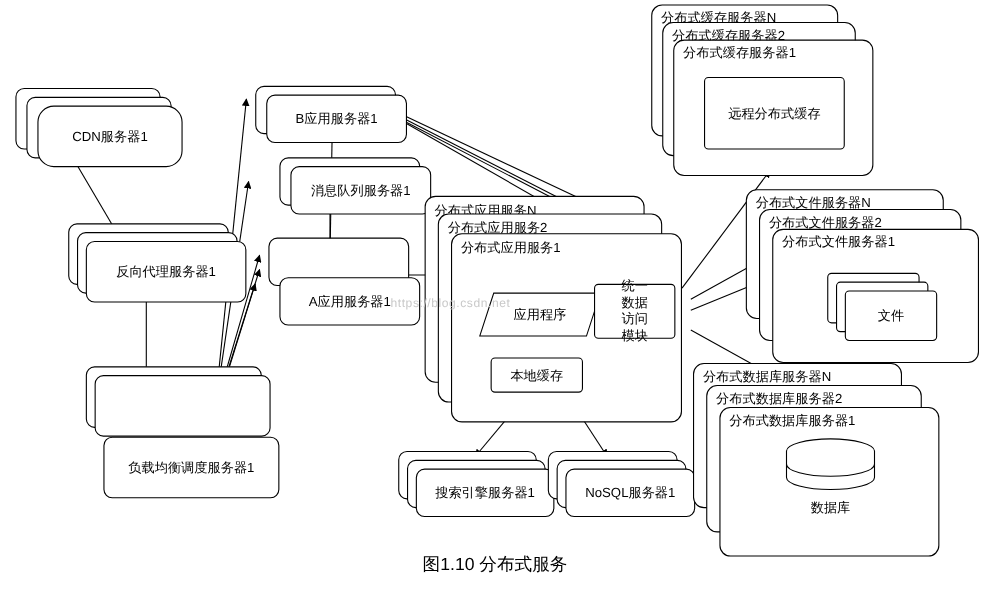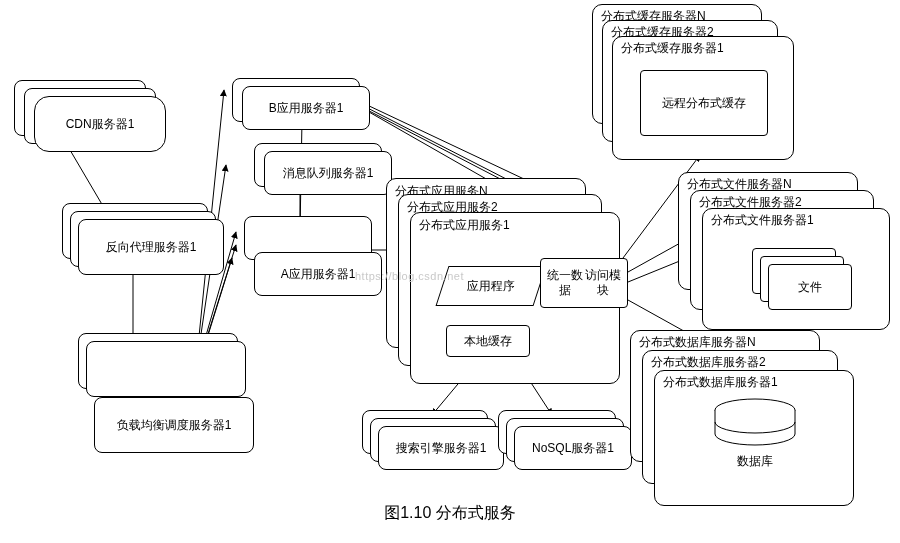--- a/index.html
+++ b/index.html
@@ -17,21 +17,21 @@
     box-sizing:border-box;
     border:1px solid #000;
     background:#ffffff;
     border-radius:8px;
     display:flex;
     align-items:center;
     justify-content:center;
     text-align:center;
     font-size:12px;
     line-height:1.25;
-    padding:2px 5px;
+    padding:2px 20px;
     white-space:nowrap;
   }
   .node.stack-back{background:#fff;}
   .node.big{border-radius:10px;}
   .node.plain{border-radius:4px;}
   .label-2line{white-space:normal;}
   .caption{
     position:absolute;
     left:0;
     top:503px;
@@ -140,21 +140,21 @@
   <div class="node big" style="left:410px;top:212px;width:210px;height:172px;align-items:flex-start;justify-content:flex-start;padding:5px 8px;">
       <span>分布式应用服务1</span>
     </div>
 
   <div class="parallelogram" style="left:442px;top:266px;width:96px;height:38px;">
     <span>应用程序</span>
   </div>
 
   <div class="node plain" style="left:446px;top:325px;width:84px;height:32px;">本地缓存</div>
 
-  <div class="node plain label-2line" style="left:540px;top:258px;width:88px;height:50px;flex-direction:row;">
+  <div class="node plain label-2line" style="left:540px;top:258px;width:74px;height:50px;flex-direction:column;align-items:flex-end;">
     <span>统一数据</span>
     <span>访问模块</span>
   </div>
 
   <div class="node stack-back" style="left:362px;top:410px;width:126px;height:44px;"></div>
   <div class="node stack-back" style="left:370px;top:418px;width:126px;height:44px;"></div>
   <div class="node" style="left:378px;top:426px;width:126px;height:44px;">搜索引擎服务器1</div>
 
   <div class="node stack-back" style="left:498px;top:410px;width:118px;height:44px;"></div>
   <div class="node stack-back" style="left:506px;top:418px;width:118px;height:44px;"></div>

